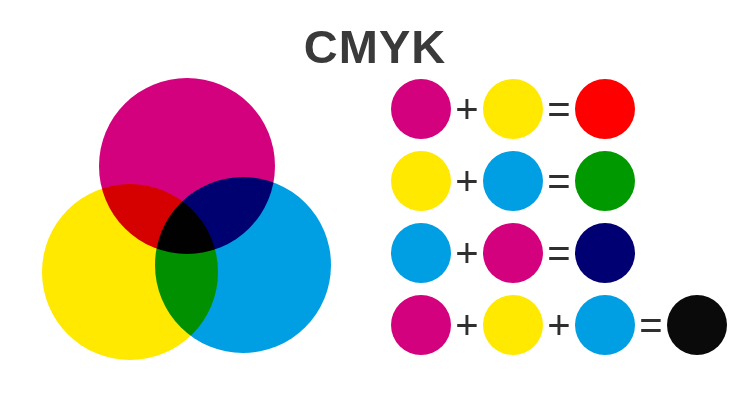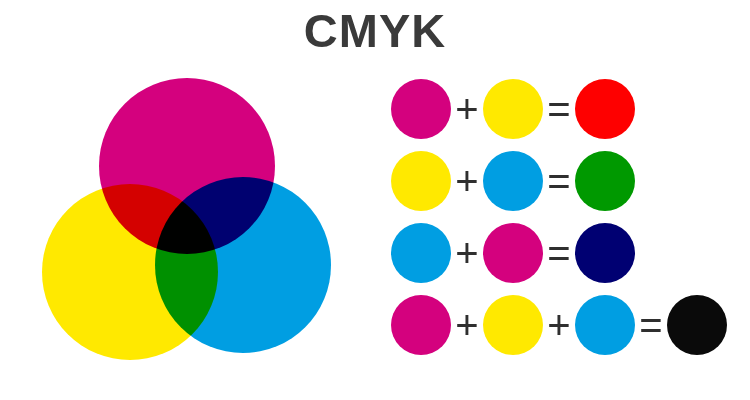--- a/index.html
+++ b/index.html
@@ -9,21 +9,21 @@
     height: 400px;
     background: #ffffff;
     overflow: hidden;
     font-family: "Liberation Sans", sans-serif;
   }
   .page-title {
     position: absolute;
     top: 3px;
     left: 0;
     right: 0;
-    margin: 0;
+    margin: 16px;
     text-align: center;
     font-size: 47px;
     font-weight: 700;
     letter-spacing: 1px;
     color: #3a3a3a;
   }
   
   .venn {
     position: absolute;
     left: 0;

